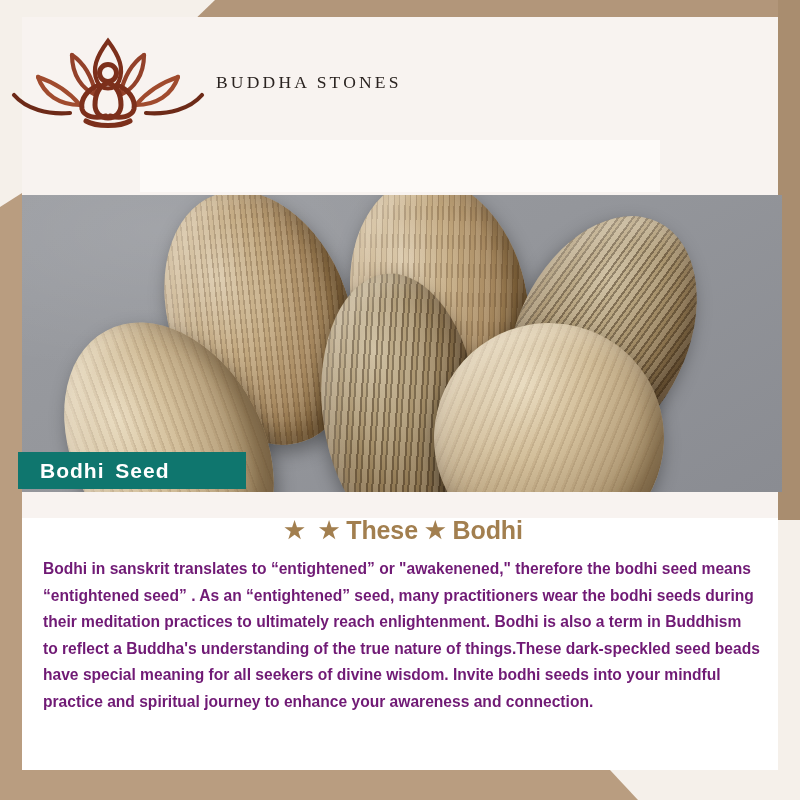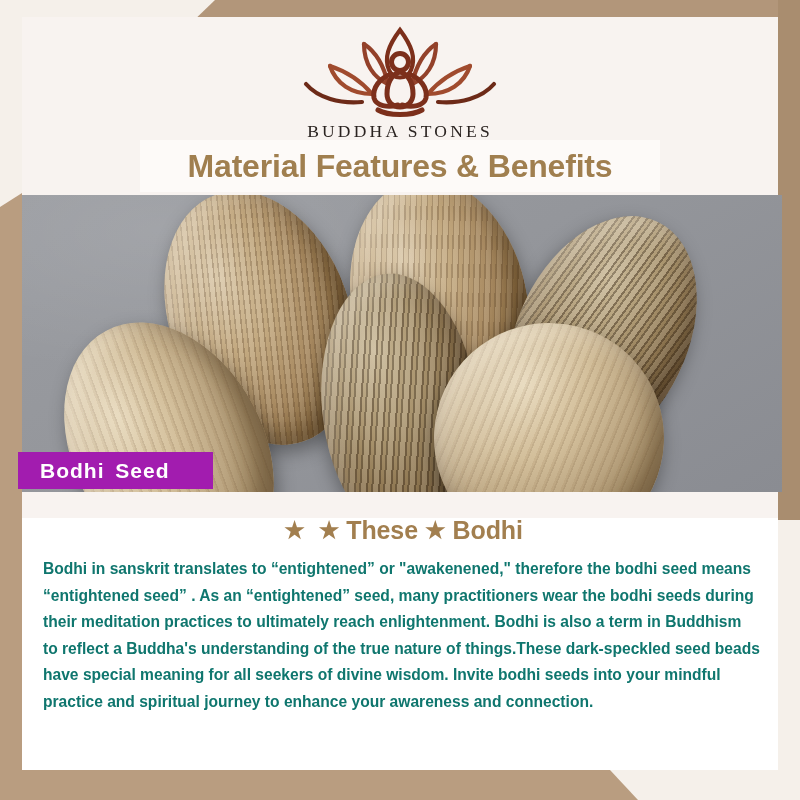--- a/index.html
+++ b/index.html
@@ -40,21 +40,21 @@
 
   
   .header-sheet{
     position:absolute; left:22px; top:17px; right:22px; height:178px;
     background:#f8f3f0;
   }
 
   
   .logo{
     position:absolute; left:0; right:0; top:22px; height:118px;
-    display:flex; flex-direction:column; align-items:center; justify-content:flex-start;
+    display:flex; flex-direction:row; align-items:center; justify-content:flex-start;
   }
   .logo svg{ display:block; }
   .logo-word{
     margin-top:3px;
     font-family:"Liberation Serif", serif;
     font-size:17.5px;
     letter-spacing:3.2px;
     color:#2a2320;
   }
 
@@ -120,22 +120,22 @@
   }
   .s1{ left:148px; top:-8px;  width:180px; height:262px; transform:rotate(-20deg); }
   .s2{ left:330px; top:-18px; width:175px; height:252px; transform:rotate(-12deg); }
   .s3{ left:495px; top:14px;  width:170px; height:256px; transform:rotate(26deg); }
   .s4{ left:52px;  top:120px; width:190px; height:268px; transform:rotate(-28deg); }
   .s5{ left:300px; top:78px;  width:155px; height:268px; transform:rotate(-6deg); }
   .s6{ left:412px; top:128px; width:230px; height:230px; transform:rotate(14deg); }
 
   
   .seed-tab{
-    position:absolute; left:18px; top:452px; width:195px; height:37px;
-    background:#a21caf;
+    position:absolute; left:18px; top:452px; width:228px; height:37px;
+    background:#0f766e;
     display:flex; align-items:center;
   }
   .seed-tab-label{
     margin-left:22px;
     color:#ffffff; font-size:21px; font-weight:bold;
     letter-spacing:1px;
     word-spacing:4px;
   }
 
   
@@ -151,21 +151,21 @@
     position:absolute; left:0; right:0; top:20px; height:36px;
     display:flex; align-items:center; justify-content:center;
     font-size:25px; font-weight:bold; color:#a27f4f;
     letter-spacing:-0.1px;
   }
   .benefits .star{ margin:0 7px; font-size:23px; line-height:1; }
   .benefits .word{ white-space:nowrap; }
   .paragraph{
     position:absolute; left:21px; right:18px; top:64px;
     font-size:15.6px; font-weight:bold; line-height:26.6px;
-    color:#0f766e; text-align:left;
+    color:#701a75; text-align:left;
   }
 </style>
 </head>
 <body>
 
 <div class="page">
 
   <div class="frame-top"></div>
   <div class="frame-right"></div>
   <div class="frame-left"></div>
@@ -203,21 +203,20 @@
           <path d="M99 52 C 88 56, 80 66, 82 76 C 84 84, 96 86, 106 83"></path>
           <path d="M117 52 C 128 56, 136 66, 134 76 C 132 84, 120 86, 110 83"></path>
           <path d="M86 88 C 96 94, 120 94, 130 88"></path>
         </g>
       </svg>
     </span>
     <div class="logo-word">BUDDHA STONES</div>
   </div>
 
   <div class="title-panel"></div>
-  <div class="title-text">Material Features &amp; Benefits</div>
 
   <div class="photo">
     <div class="grad"></div>
     <div class="seed s1"></div>
     <div class="seed s2"></div>
     <div class="seed dark s3"></div>
     <div class="seed pale s4"></div>
     <div class="seed dark s5"></div>
     <div class="seed pale s6"></div>
   </div>

